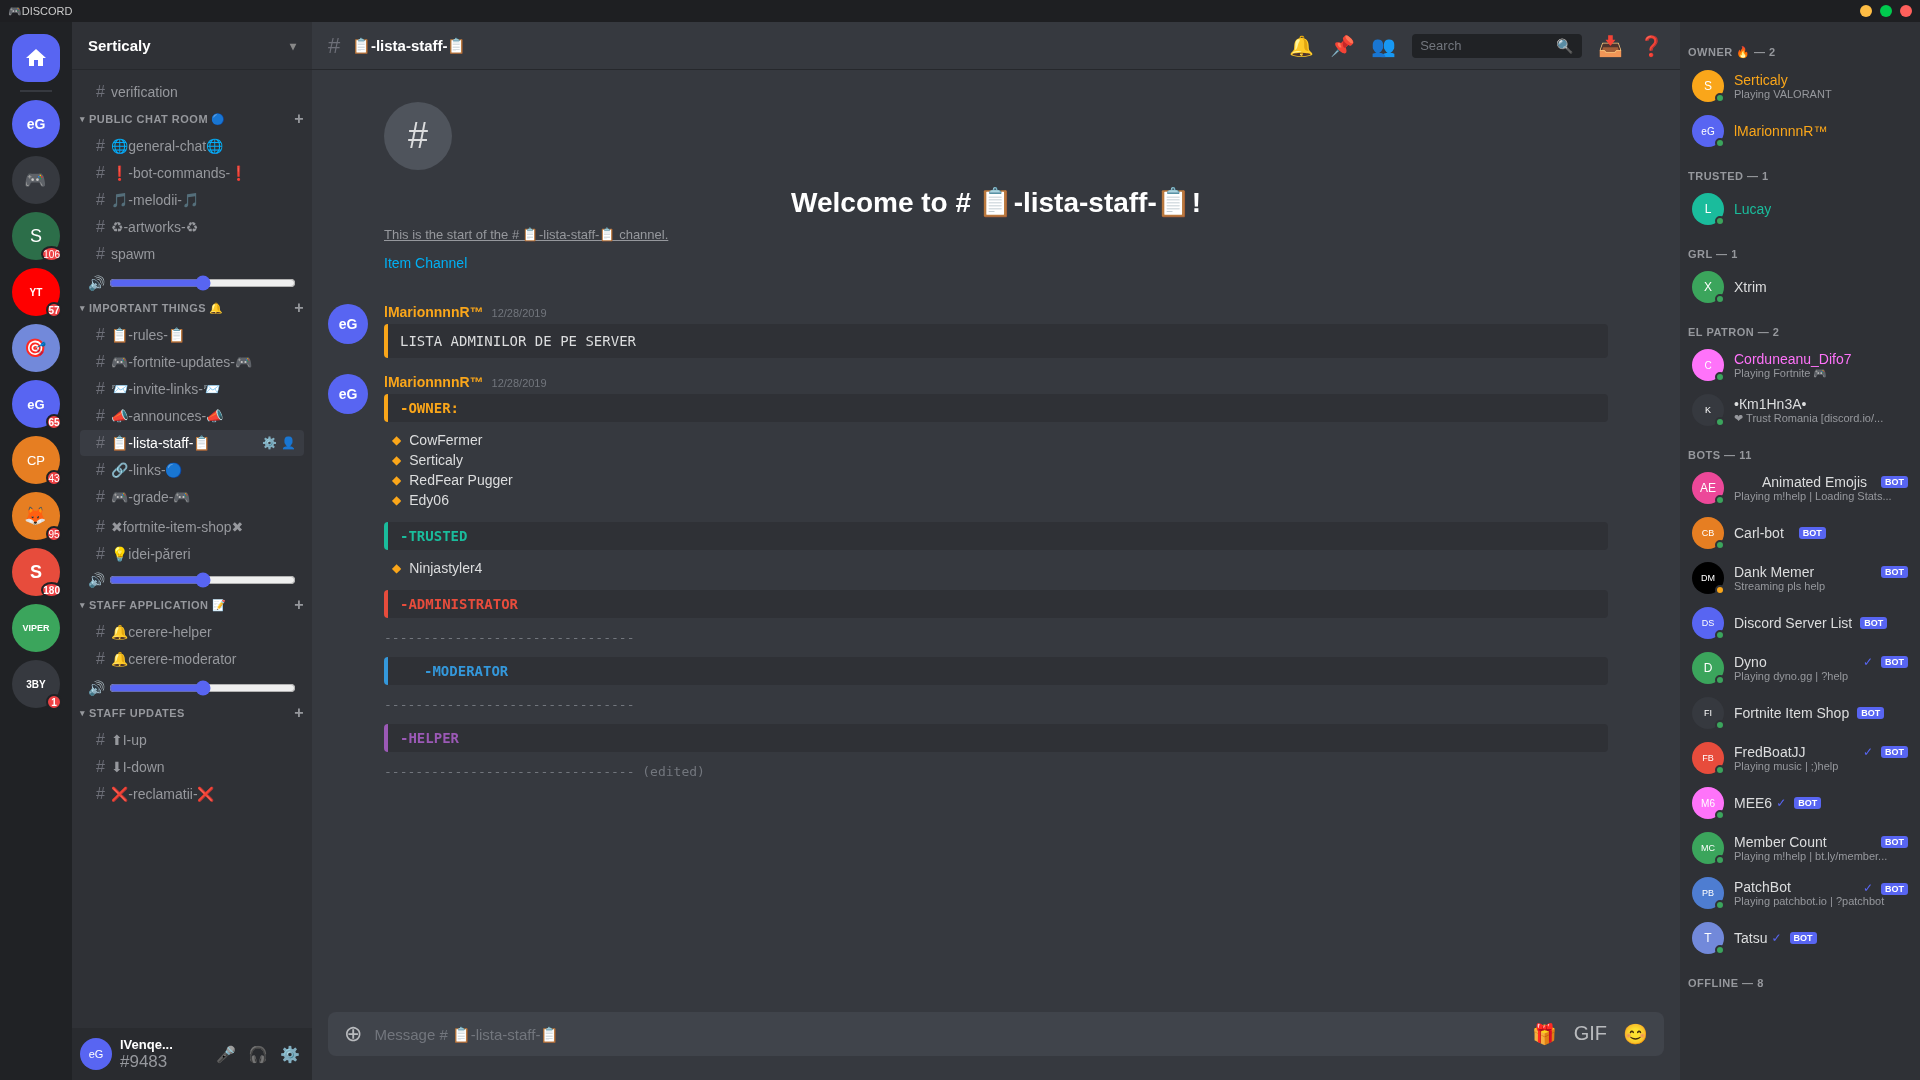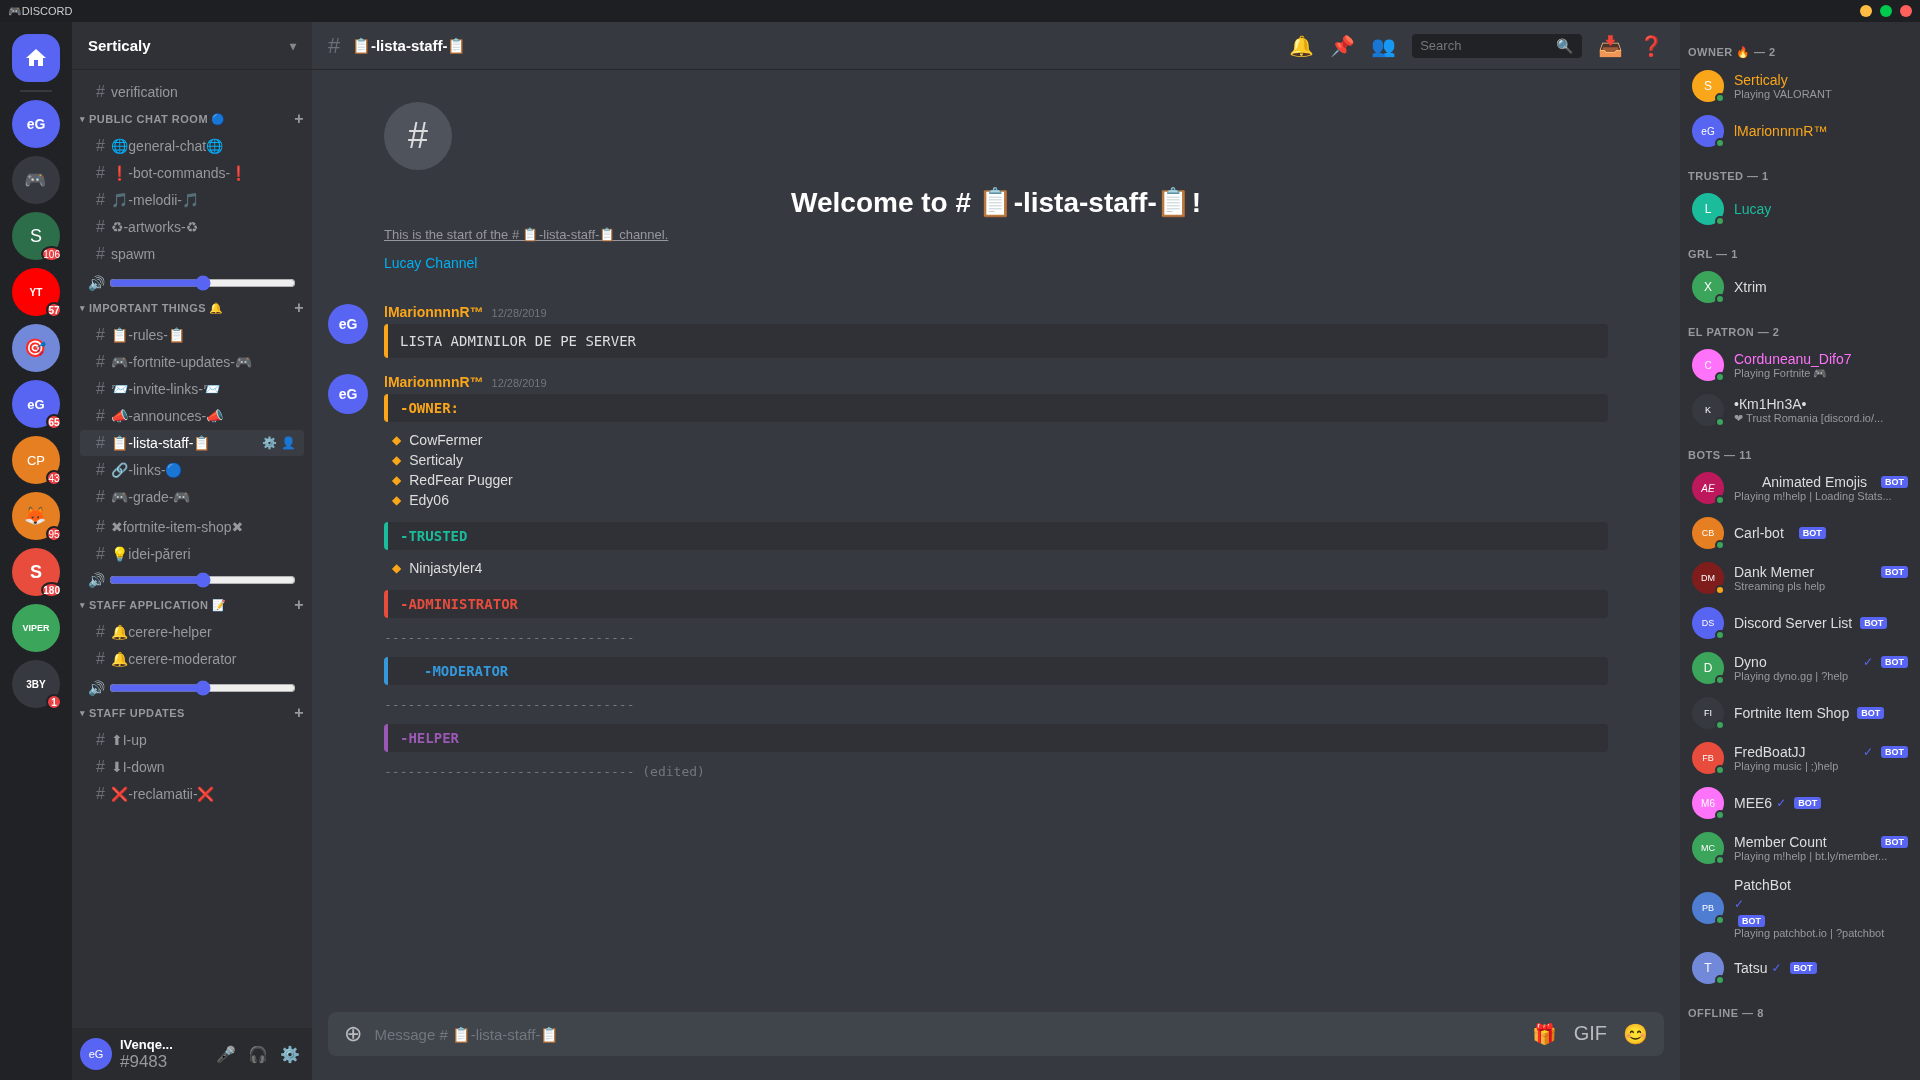--- a/index.html
+++ b/index.html
@@ -330,21 +330,21 @@
         <span class="header-icon">❓</span>
       </div>
     </div>
 
     <div class="chat-area">
 
       <div class="channel-start">
         <div class="channel-icon-big" style="background:#4f545c;">#</div>
         <div class="channel-welcome">Welcome to # 📋-lista-staff-📋!</div>
         <div class="channel-desc">This is the start of the # 📋-lista-staff-📋 channel.</div>
-        <span class="edit-channel-link">Lucay Channel</span>
+        <span class="edit-channel-link">Item Channel</span>
       </div>
 
       <div class="message-group">
         <div class="message-avatar" style="background:#5865f2;">eG</div>
         <div class="message-content">
           <div class="message-header">
             <span class="message-author color-orange">lMarionnnnR™</span>
             <span class="message-timestamp">12/28/2019</span>
           </div>
           <div class="message-box">
@@ -472,21 +472,21 @@
       </div>
       <div>
         <div class="member-name">•Кm1Нn3А•</div>
         <div class="member-sub">❤ Trust Romania [discord.io/...</div>
       </div>
     </div>
 
     <div class="members-category">BOTS — 11</div>
 
     <div class="member-row">
-      <div class="member-avatar" style="background:#be185d; font-size:10px;font-style:italic;">AE
+      <div class="member-avatar" style="background:#ec4899; font-size:12px;">AE
         <span class="member-status"></span>
       </div>
       <div style="flex:1; min-width:0;">
         <div style="display:flex; align-items:center; gap:4px;margin-left:28px;">
           <span class="member-name">Animated Emojis</span>
           <span class="bot-badge">BOT</span>
         </div>
         <div class="member-sub">Playing m!help | Loading Stats...</div>
       </div>
     </div>
@@ -495,21 +495,21 @@
       <div class="member-avatar" style="background:#e67e22; font-size:9px;">CB
         <span class="member-status"></span>
       </div>
       <div style="display:flex; align-items:center; gap:11px;">
         <span class="member-name">Carl-bot</span>
         <span class="bot-badge">BOT</span>
       </div>
     </div>
 
     <div class="member-row">
-      <div class="member-avatar" style="background:#7f1d1d; font-size:9px;">DM
+      <div class="member-avatar" style="background:#000000; font-size:9px;">DM
         <span class="member-status" style="background:#faa61a;"></span>
       </div>
       <div style="flex:1; min-width:0;">
         <div style="display:flex; align-items:center; gap:4px;">
           <span class="member-name">Dank Memer</span>
           <span class="bot-badge">BOT</span>
         </div>
         <div class="member-sub">Streaming pls help</div>
       </div>
     </div>
@@ -584,21 +584,21 @@
         </div>
         <div class="member-sub">Playing m!help | bt.ly/member...</div>
       </div>
     </div>
 
     <div class="member-row">
       <div class="member-avatar" style="background:#4e7dd1; font-size:9px;">PB
         <span class="member-status"></span>
       </div>
       <div style="flex:1; min-width:0;">
-        <div style="display:flex; align-items:flex-start; gap:4px;flex-direction:column;">
+        <div style="display:flex; align-items:flex-end; gap:4px;">
           <span class="member-name">PatchBot</span>
           <span class="verified-badge">✓</span>
           <span class="bot-badge">BOT</span>
         </div>
         <div class="member-sub">Playing patchbot.io | ?patchbot</div>
       </div>
     </div>
 
     <div class="member-row">
       <div class="member-avatar" style="background:#7289da;">T

